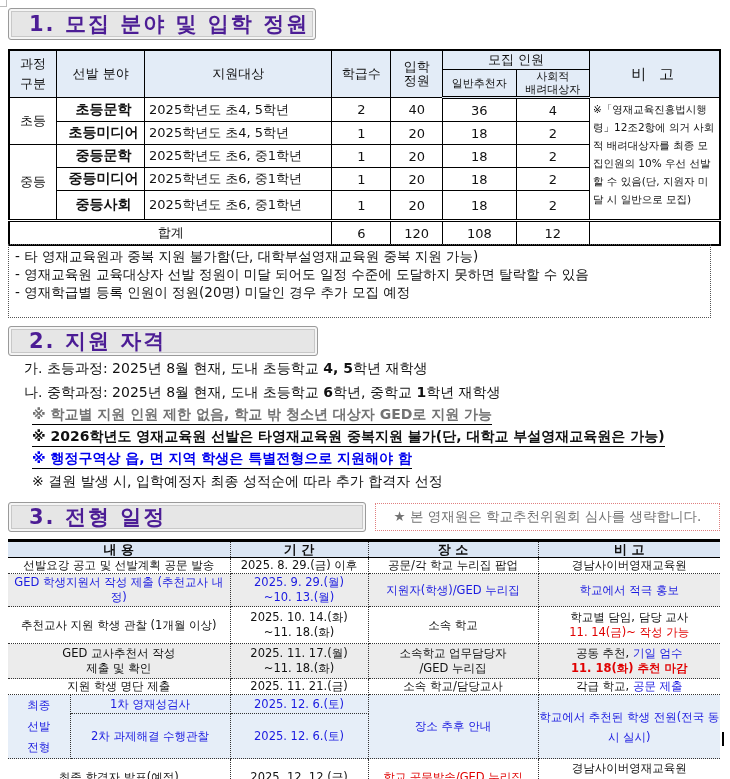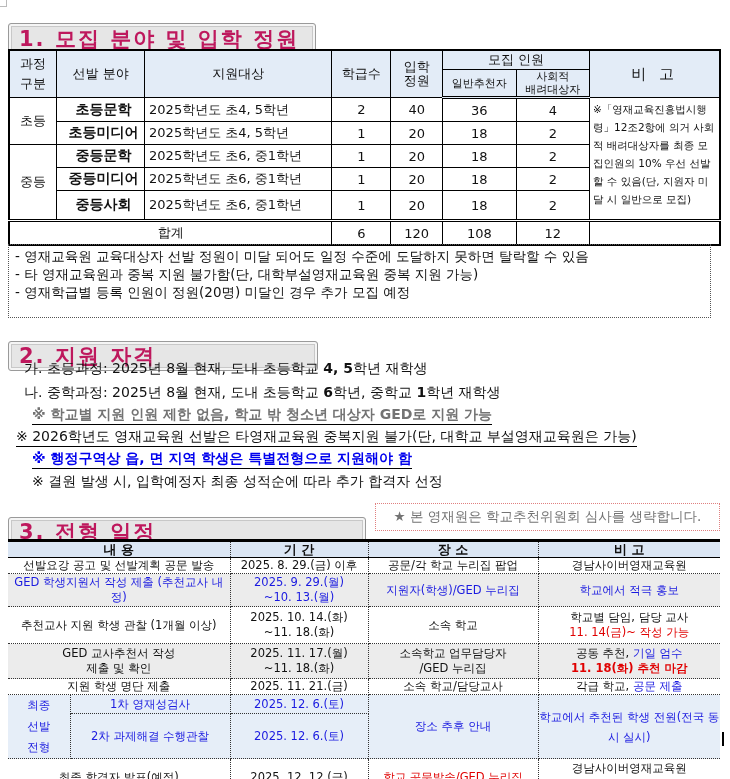--- a/index.html
+++ b/index.html
@@ -2,39 +2,39 @@
 <html><head>
 <meta charset="utf-8">
 <style>
   html, body { margin: 0; padding: 0; background: #ffffff; }
   body { width: 730px; height: 779px; position: relative; overflow: hidden;
          font-family: "DejaVu Sans", "Liberation Sans", sans-serif; color: #111; }
   .corner-mark { position: absolute; left: 0; top: 0; width: 6px; height: 6px;
                  border-right: 1px solid #bbb; border-bottom: 1px solid #bbb; }
   .sec-title { position: absolute; background: #e6e6e6; border: 1px solid #9a9a9a;
                border-radius: 3px; box-shadow: inset 0 0 0 2px #f5f5f5, inset 0 0 0 3px #c8c8c8;
-               font-weight: bold; font-size: 21px; letter-spacing: 2px; color: #be185d;
-               display: flex; align-items: center; padding-left: 10px; box-sizing: border-box; margin-top: 15px; }
+               font-weight: bold; font-size: 21px; letter-spacing: 2px; color: #4c1d95;
+               display: flex; align-items: center; padding-left: 20px; box-sizing: border-box; }
   table { border-collapse: collapse; position: absolute; }
   
   #t1 { left: 8px; top: 49px; width: 713px; border: 2px solid #000; font-size: 13px; }
   #t1 th, #t1 td { border: 1px solid #000; text-align: center; padding: 0; height: 22px; }
   #t1 thead th { background: #e3ecf7; font-weight: normal; }
   #t1 thead tr:last-child th { border-bottom: 3px double #000; }
   #t1 .hdr-small { font-size: 11px; line-height: 13px; }
   #t1 .field { text-align: center; padding-left: 6px; font-weight: bold; font-size: 14px; }
   #t1 .target { text-align: left; padding-left: 4px; }
   #t1 .note { font-size: 10.5px; text-align: left; vertical-align: top; padding: 2px 3px; line-height: 18px; }
   #t1 tr.total td { border-top: 3px double #000; }
   .notes-box { position: absolute; left: 8px; top: 244px; width: 703px; height: 74px;
                border: 1px dotted #555; font-size: 13.5px; line-height: 18px; padding: 2px 6px; box-sizing: border-box; }
   .qual { position: absolute; left: 24px; font-size: 14px; line-height: 20px; white-space: nowrap; }
   .qual b { font-weight: bold; }
   .qual.red { color: #737373; font-weight: bold; border-bottom: 1.5px solid #000; left: 32px; }
-  .qual.black-u { font-weight: normal; border-bottom: 1.5px solid #000; left: 16px; }
+  .qual.black-u { font-weight: bold; border-bottom: 1.5px solid #000; left: 32px; }
   .qual.blue { color: #0000ee; font-weight: bold; border-bottom: 1.5px solid #000; left: 32px; }
   .qual.plain { left: 32px; }
   .star-note { position: absolute; left: 375px; top: 503px; width: 345px; height: 28px;
                border: 1px dotted #e08080; color: #737373; font-size: 13.5px;
                display: flex; align-items: center; justify-content: center; box-sizing: border-box; }
   
   #t3 { left: 8px; top: 539px; width: 712px; font-size: 11.5px; border-top: 3px solid #000; border-bottom: 3px solid #000; }
   #t3 th, #t3 td { border: 1px dotted #333; text-align: center; padding: 0; line-height: 15px; }
   #t3 th { background: #dbe6f4; font-weight: bold; font-size: 13px; height: 14px; border-bottom: 1px solid #000; }
   #t3 tr.shade td { background: #ececec; }
@@ -133,22 +133,22 @@
       <td>6</td>
       <td>120</td>
       <td>108</td>
       <td>12</td>
       <td></td>
     </tr>
   </tbody>
 </table>
 
 <div class="notes-box">
+  <div>- 타 영재교육원과 중복 지원 불가함(단, 대학부설영재교육원 중복 지원 가능)</div>
   <div>- 영재교육원 교육대상자 선발 정원이 미달 되어도 일정 수준에 도달하지 못하면 탈락할 수 있음</div>
-  <div>- 타 영재교육원과 중복 지원 불가함(단, 대학부설영재교육원 중복 지원 가능)</div>
   <div>- 영재학급별 등록 인원이 정원(20명) 미달인 경우 추가 모집 예정</div>
 </div>
 
 <div class="sec-title" style="left:8px;top:326px;width:310px;height:30px;">
   <span>2. 지원 자격</span>
 </div>
 
 <div class="qual" style="top:358px;">
   <span>가. 초등과정: 2025년 8월 현재, 도내 초등학교 </span><b>4, 5</b><span>학년 재학생</span>
 </div>

